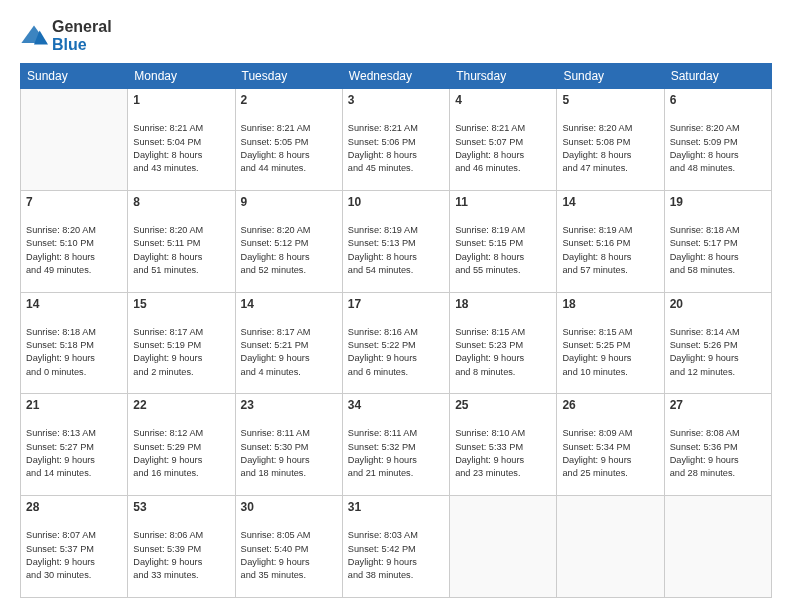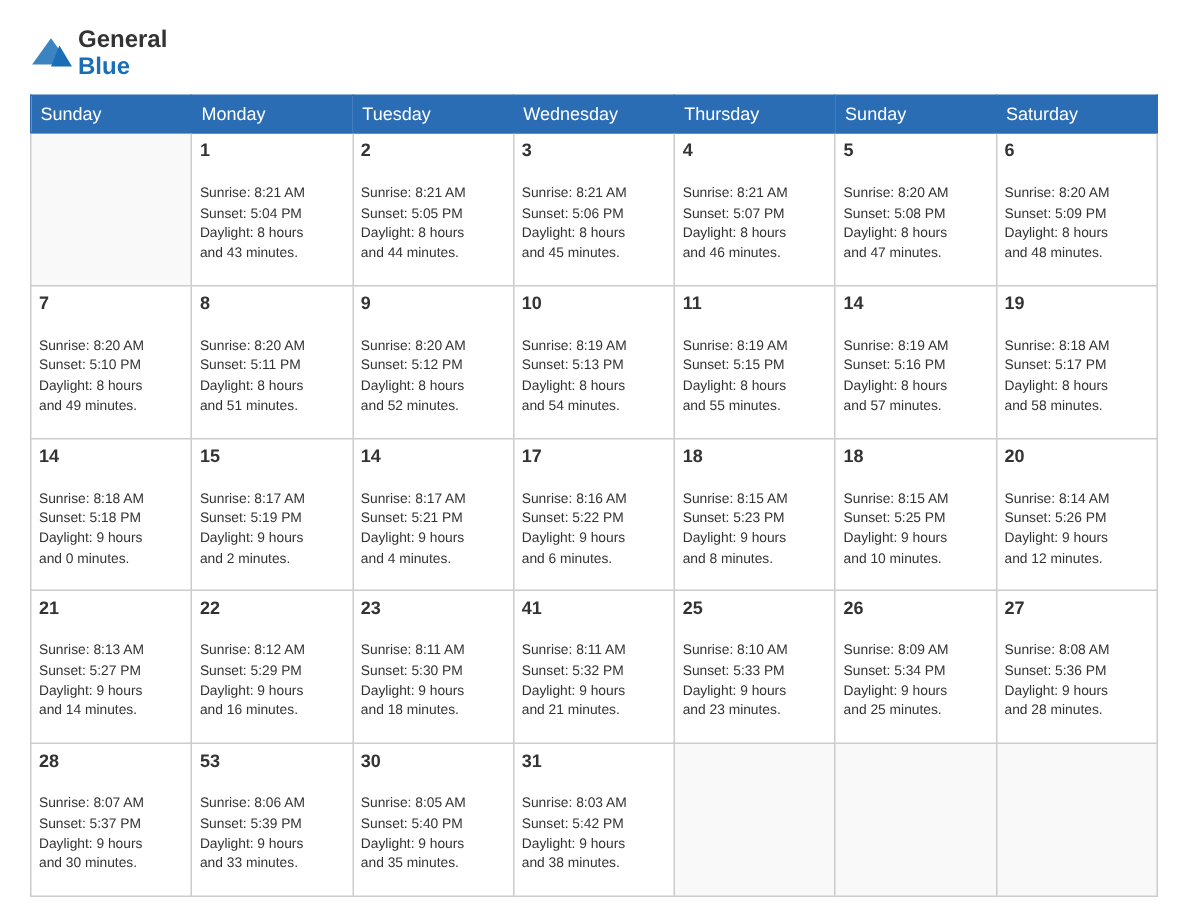--- a/index.html
+++ b/index.html
@@ -229,21 +229,21 @@
           </td>
           <td>
             <span class="day-number">22</span>
             <div class="day-info">Sunrise: 8:12 AM<br>Sunset: 5:29 PM<br>Daylight: 9 hours<br>and 16 minutes.</div>
           </td>
           <td>
             <span class="day-number">23</span>
             <div class="day-info">Sunrise: 8:11 AM<br>Sunset: 5:30 PM<br>Daylight: 9 hours<br>and 18 minutes.</div>
           </td>
           <td>
-            <span class="day-number">41</span>
+            <span class="day-number">34</span>
             <div class="day-info">Sunrise: 8:11 AM<br>Sunset: 5:32 PM<br>Daylight: 9 hours<br>and 21 minutes.</div>
           </td>
           <td>
             <span class="day-number">25</span>
             <div class="day-info">Sunrise: 8:10 AM<br>Sunset: 5:33 PM<br>Daylight: 9 hours<br>and 23 minutes.</div>
           </td>
           <td>
             <span class="day-number">26</span>
             <div class="day-info">Sunrise: 8:09 AM<br>Sunset: 5:34 PM<br>Daylight: 9 hours<br>and 25 minutes.</div>
           </td>

